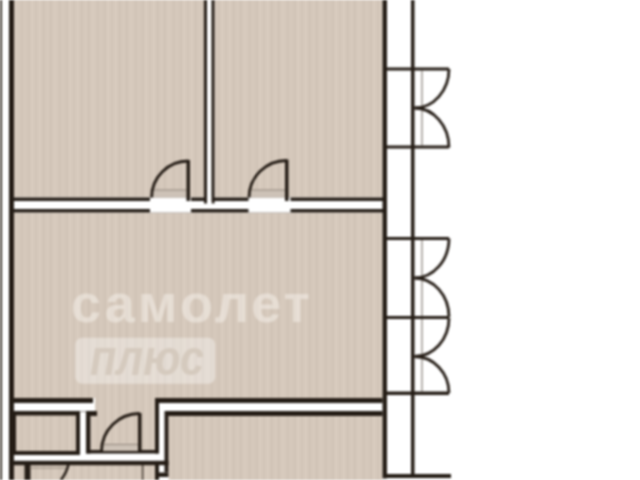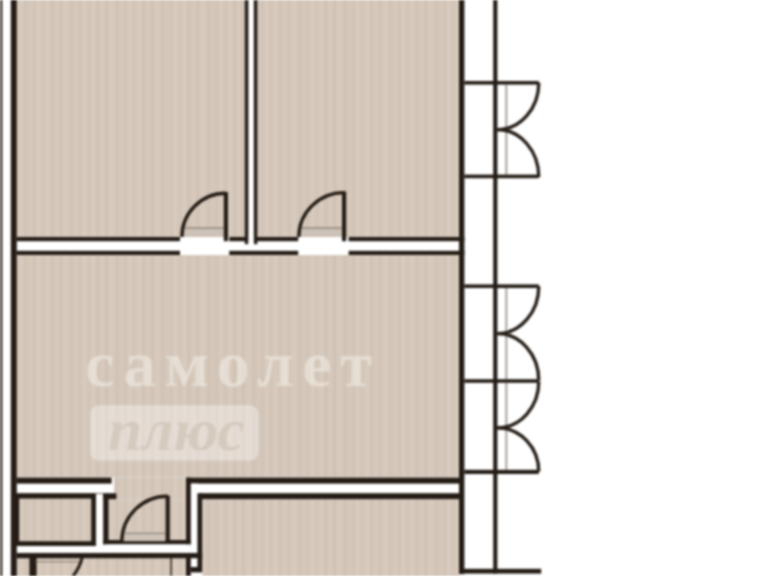--- a/index.html
+++ b/index.html
@@ -1,17 +1,17 @@
 <!DOCTYPE html>
 <html><head>
 <meta charset="utf-8">
 <style>
   html,body{margin:0;padding:0;background:#ffffff;}
   #c{position:relative;width:640px;height:480px;overflow:hidden;background:#ffffff;
-     font-family:Liberation Serif, serif;}
+     font-family:Liberation Sans, sans-serif;}
 </style>
 </head>
 <body>
 <div id="c">
 <svg style="filter:blur(0.8px)" width="640" height="480" viewBox="0 0 640 480" xmlns="http://www.w3.org/2000/svg">
   <defs>
     <pattern id="grain" patternUnits="userSpaceOnUse" width="38" height="480">
       <rect x="0" y="0" width="38" height="480" fill="#d4c7ba"></rect>
       <rect x="0" y="0" width="4" height="480" fill="#d8cbbe"></rect>
       <rect x="4" y="0" width="3" height="480" fill="#d0c3b6"></rect>

